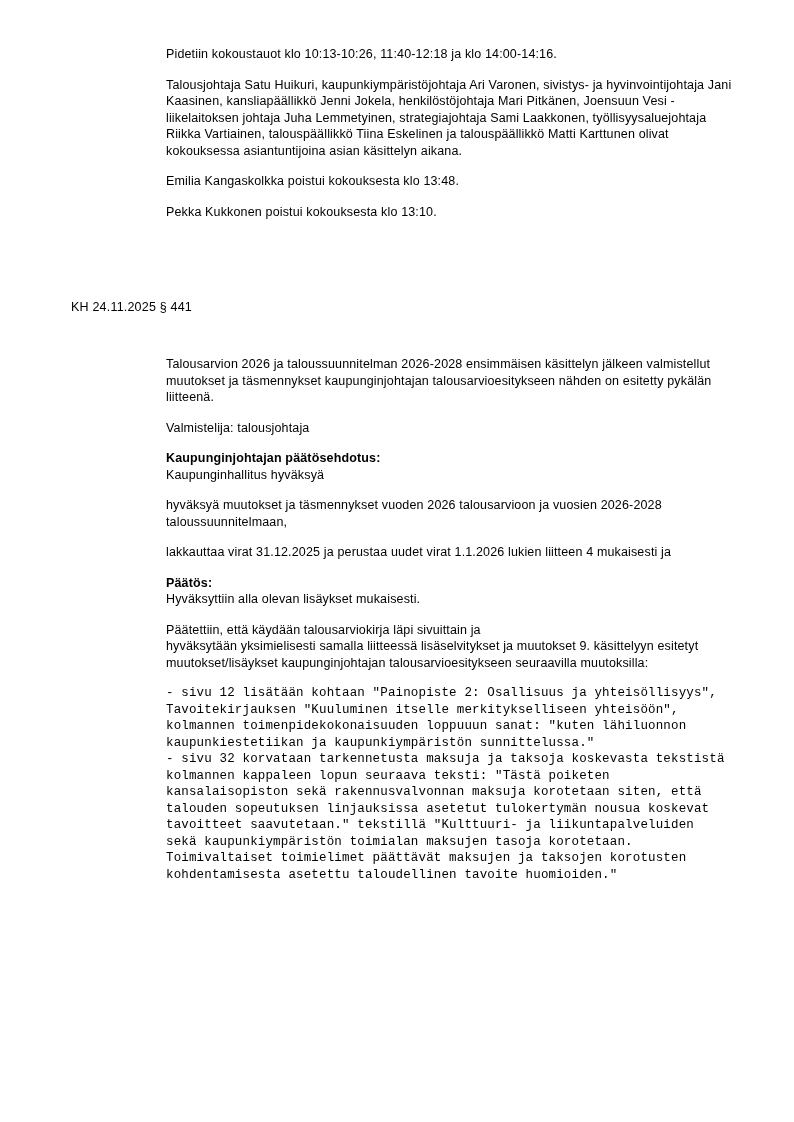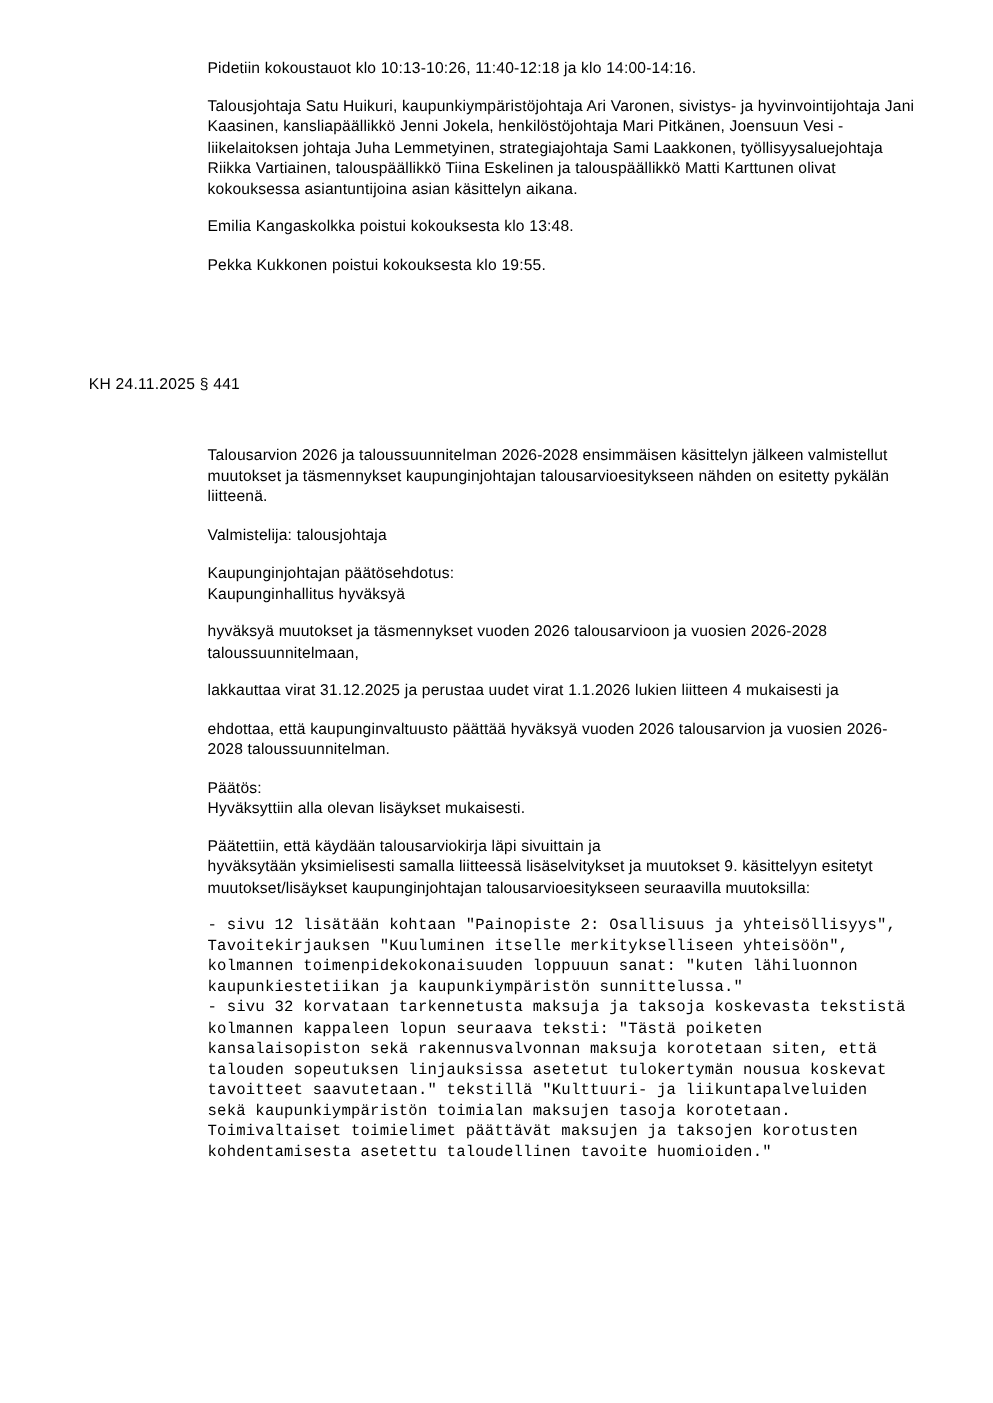--- a/index.html
+++ b/index.html
@@ -43,52 +43,51 @@
   p {
     margin: 0 0 14px 0;
     font-size: 12.5px;
     line-height: 16.5px;
     letter-spacing: 0.15px;
   }
   p.tight {
     margin-bottom: 0;
   }
   p.bold {
-    font-weight: normal;
+    font-weight: bold;
     margin-bottom: 0;
   }
   .list-block p {
     margin: 0;
     font-family: Liberation Mono, monospace;
   }
 </style>
 </head>
 <body>
 
 <div class="page">
 
   <div class="top-block">
     <p>Pidetiin kokoustauot klo 10:13-10:26, 11:40-12:18 ja klo 14:00-14:16.</p>
     <p>Talousjohtaja Satu Huikuri, kaupunkiympäristöjohtaja Ari Varonen, sivistys- ja hyvinvointijohtaja Jani Kaasinen, kansliapäällikkö Jenni Jokela, henkilöstöjohtaja Mari Pitkänen, Joensuun Vesi -liikelaitoksen johtaja Juha Lemmetyinen, strategiajohtaja Sami Laakkonen, työllisyysaluejohtaja Riikka Vartiainen, talouspäällikkö Tiina Eskelinen ja talouspäällikkö Matti Karttunen olivat kokouksessa asiantuntijoina asian käsittelyn aikana.</p>
     <p>Emilia Kangaskolkka poistui kokouksesta klo 13:48.</p>
-    <p>Pekka Kukkonen poistui kokouksesta klo 19:55.</p>
+    <p>Pekka Kukkonen poistui kokouksesta klo 13:10.</p>
   </div>
 
   <div class="heading-line">KH 24.11.2025 § 441</div>
 
   <div class="body-block">
     <p>Talousarvion 2026 ja taloussuunnitelman 2026-2028 ensimmäisen käsittelyn jälkeen valmistellut muutokset ja täsmennykset kaupunginjohtajan talousarvioesitykseen nähden on esitetty pykälän liitteenä.</p>
     <p>Valmistelija: talousjohtaja</p>
 
     <p class="bold">Kaupunginjohtajan päätösehdotus:</p>
     <p>Kaupunginhallitus hyväksyä</p>
 
     <p>hyväksyä muutokset ja täsmennykset vuoden 2026 talousarvioon ja vuosien 2026-2028 taloussuunnitelmaan,</p>
     <p>lakkauttaa virat 31.12.2025 ja perustaa uudet virat 1.1.2026 lukien liitteen 4 mukaisesti ja</p>
-    <p>ehdottaa, että kaupunginvaltuusto päättää hyväksyä vuoden 2026 talousarvion ja vuosien 2026-2028 taloussuunnitelman.</p>
 
     <p class="bold">Päätös:</p>
     <p>Hyväksyttiin alla olevan lisäykset mukaisesti.</p>
 
     <p class="tight">Päätettiin, että käydään talousarviokirja läpi sivuittain ja</p>
     <p>hyväksytään yksimielisesti samalla liitteessä lisäselvitykset ja muutokset 9. käsittelyyn esitetyt muutokset/lisäykset kaupunginjohtajan talousarvioesitykseen seuraavilla muutoksilla:</p>
 
     <div class="list-block">
       <p>- sivu 12 lisätään kohtaan "Painopiste 2: Osallisuus ja yhteisöllisyys", Tavoitekirjauksen "Kuuluminen itselle merkitykselliseen yhteisöön", kolmannen toimenpidekokonaisuuden loppuuun sanat: "kuten lähiluonnon kaupunkiestetiikan ja kaupunkiympäristön sunnittelussa."</p>
       <p>- sivu 32 korvataan tarkennetusta maksuja ja taksoja koskevasta tekstistä kolmannen kappaleen lopun seuraava teksti: "Tästä poiketen kansalaisopiston sekä rakennusvalvonnan maksuja korotetaan siten, että talouden sopeutuksen linjauksissa asetetut tulokertymän nousua koskevat tavoitteet saavutetaan." tekstillä "Kulttuuri- ja liikuntapalveluiden sekä kaupunkiympäristön toimialan maksujen tasoja korotetaan. Toimivaltaiset toimielimet päättävät maksujen ja taksojen korotusten kohdentamisesta asetettu taloudellinen tavoite huomioiden."</p>

